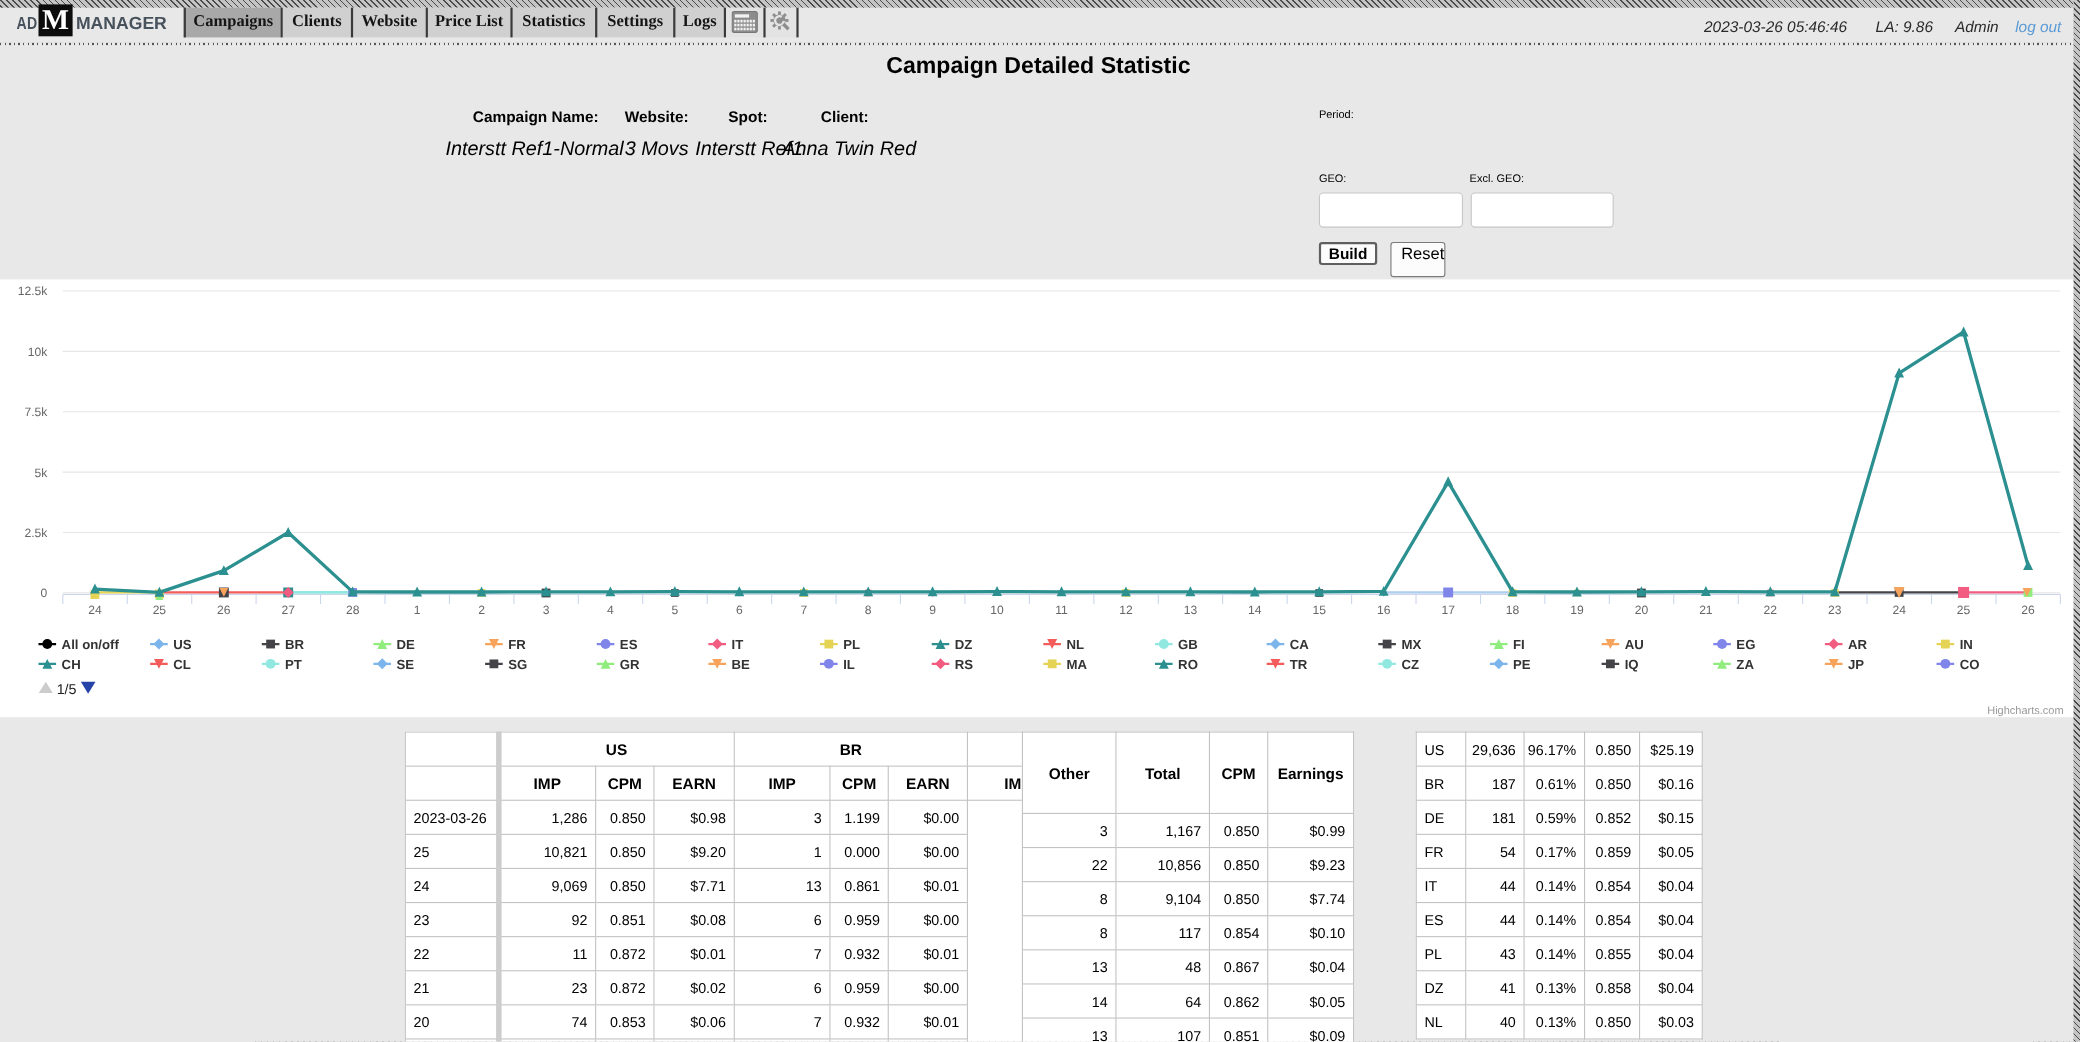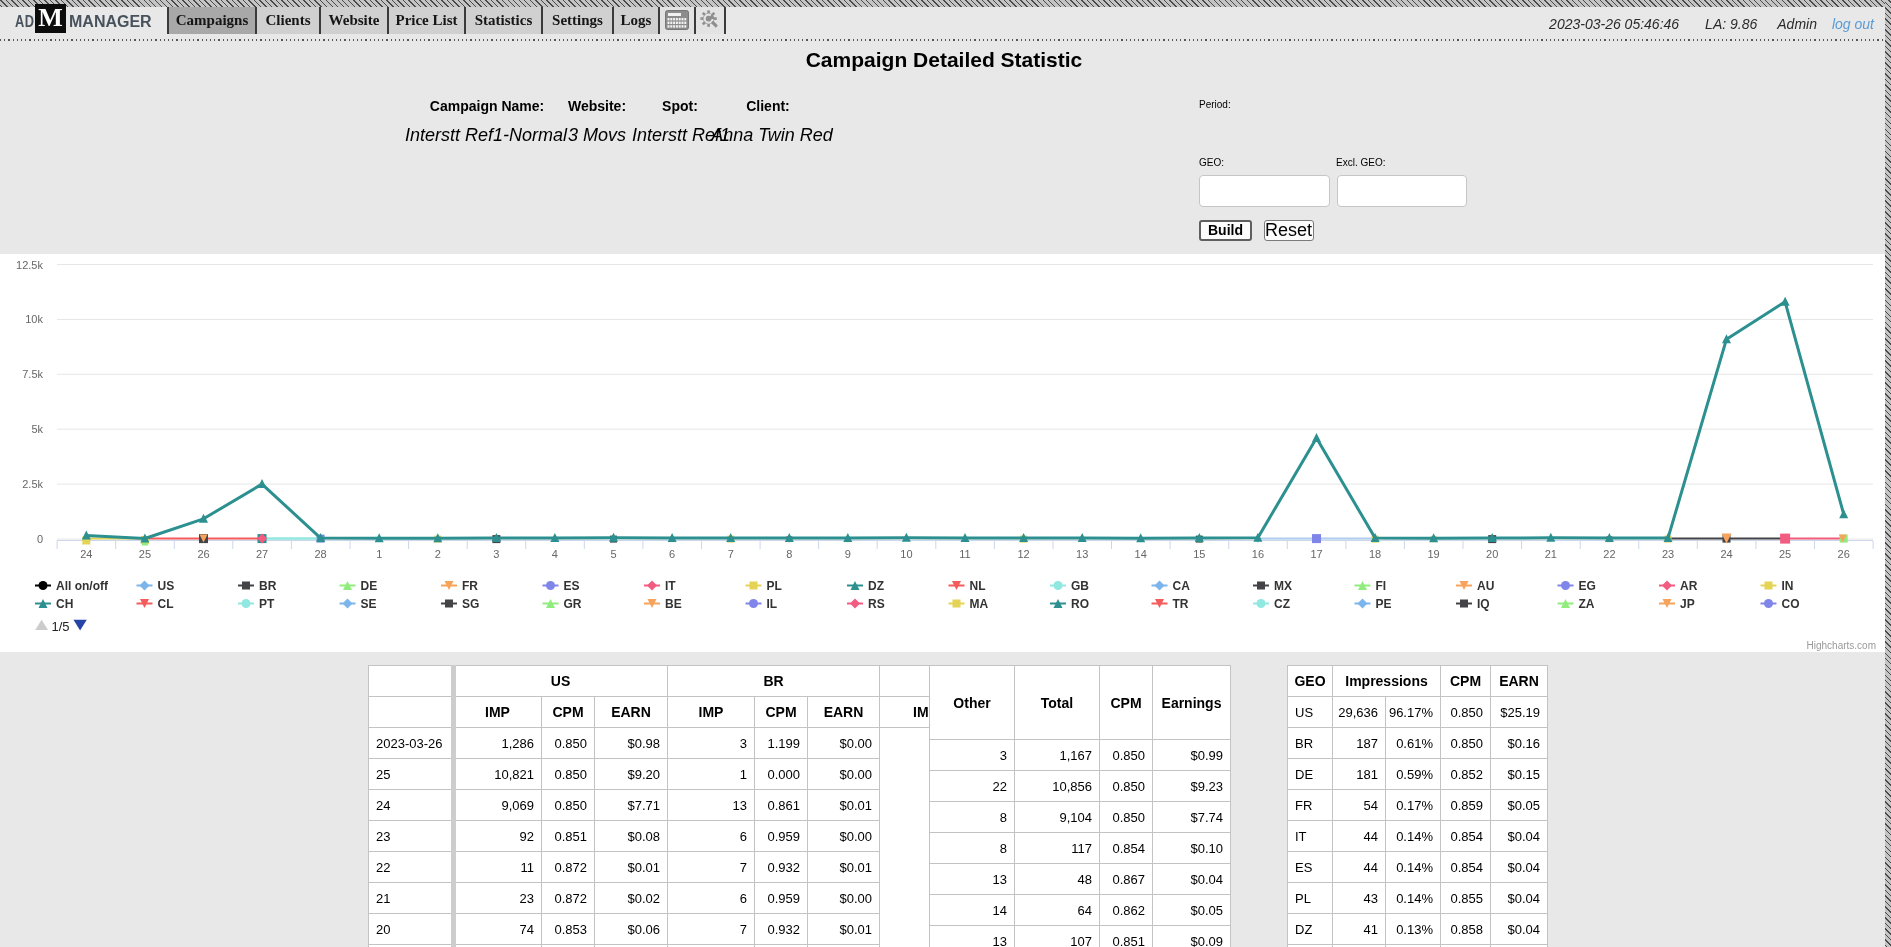--- a/index.html
+++ b/index.html
@@ -31,22 +31,22 @@
 
 #title { position:absolute; left:804px; top:48px; width:280px; text-align:center;
   font-size:21px; font-weight:bold; color:#000; }
 .cihead { position:absolute; top:98px; font-size:14px; font-weight:bold; white-space:nowrap; transform:translateX(-50%); }
 .cival { position:absolute; top:109px; font-size:18px; font-style:italic; white-space:nowrap; transform:translateX(-50%);margin-top:16px; }
 .flabel { position:absolute; font-size:10px; color:#000; }
 .finput { position:absolute; background:#fff; border:1px solid #c6c6c6; border-radius:4px;
   font-size:14px; color:#1a1a1a; padding-left:5px; }
 #btn-build { position:absolute; left:1199px; top:220px; width:53px; height:21px; background:#fcfcfc;
   border:2px solid #5f5f5f; border-radius:3px; font-size:14px; font-weight:bold; text-align:center; line-height:17px; }
-#btn-reset { position:absolute; left:1264px; top:220px; width:50px; height:21px; background:#fcfcfc;
-  border:1px solid #7a7a7a; border-radius:3px; font-size:18px; text-align:left; line-height:19px; }
+#btn-reset { position:absolute; left:1264px; top:220px; width:50px; height:32px; background:#fcfcfc;
+  border:1px solid #7a7a7a; border-radius:3px; font-size:15px; text-align:right; line-height:19px; }
 
 #chart { position:absolute; left:0; top:254px; width:1885px; height:398px; background:#fff; }
 
 table { border-collapse:collapse; table-layout:fixed; background:#fff; font-family:"Liberation Sans",sans-serif; }
 td,th { border:1px solid #c3c3c3; font-size:13px; color:#000; height:31px; padding:0; overflow:hidden; white-space:nowrap; }
 th { font-size:14px; font-weight:bold; text-align:center; }
 td.num { text-align:right; padding-right:7px; }
 td.lbl { text-align:left; padding-left:7px; }
 #tblwrap { position:absolute; left:368px; top:665px; width:561px; height:282px; overflow:hidden; }
 #tbl2 { position:absolute; left:929px; top:665px; }
@@ -573,26 +573,20 @@
 
   <table id="geotbl">
     <colgroup>
         <col style="width:45px">
         <col style="width:53px">
         <col style="width:55px">
         <col style="width:50px">
         <col style="width:57px">
       </colgroup>
     <tbody>
-        <tr>
-          <th>GEO</th>
-          <th colspan="2">Impressions</th>
-          <th>CPM</th>
-          <th>EARN</th>
-        </tr>
     <tr>
           <td class="lbl">US</td>
           <td class="num">29,636</td>
           <td class="num">96.17%</td>
           <td class="num">0.850</td>
           <td class="num">$25.19</td>
         </tr>
     <tr>
           <td class="lbl">BR</td>
           <td class="num">187</td>

